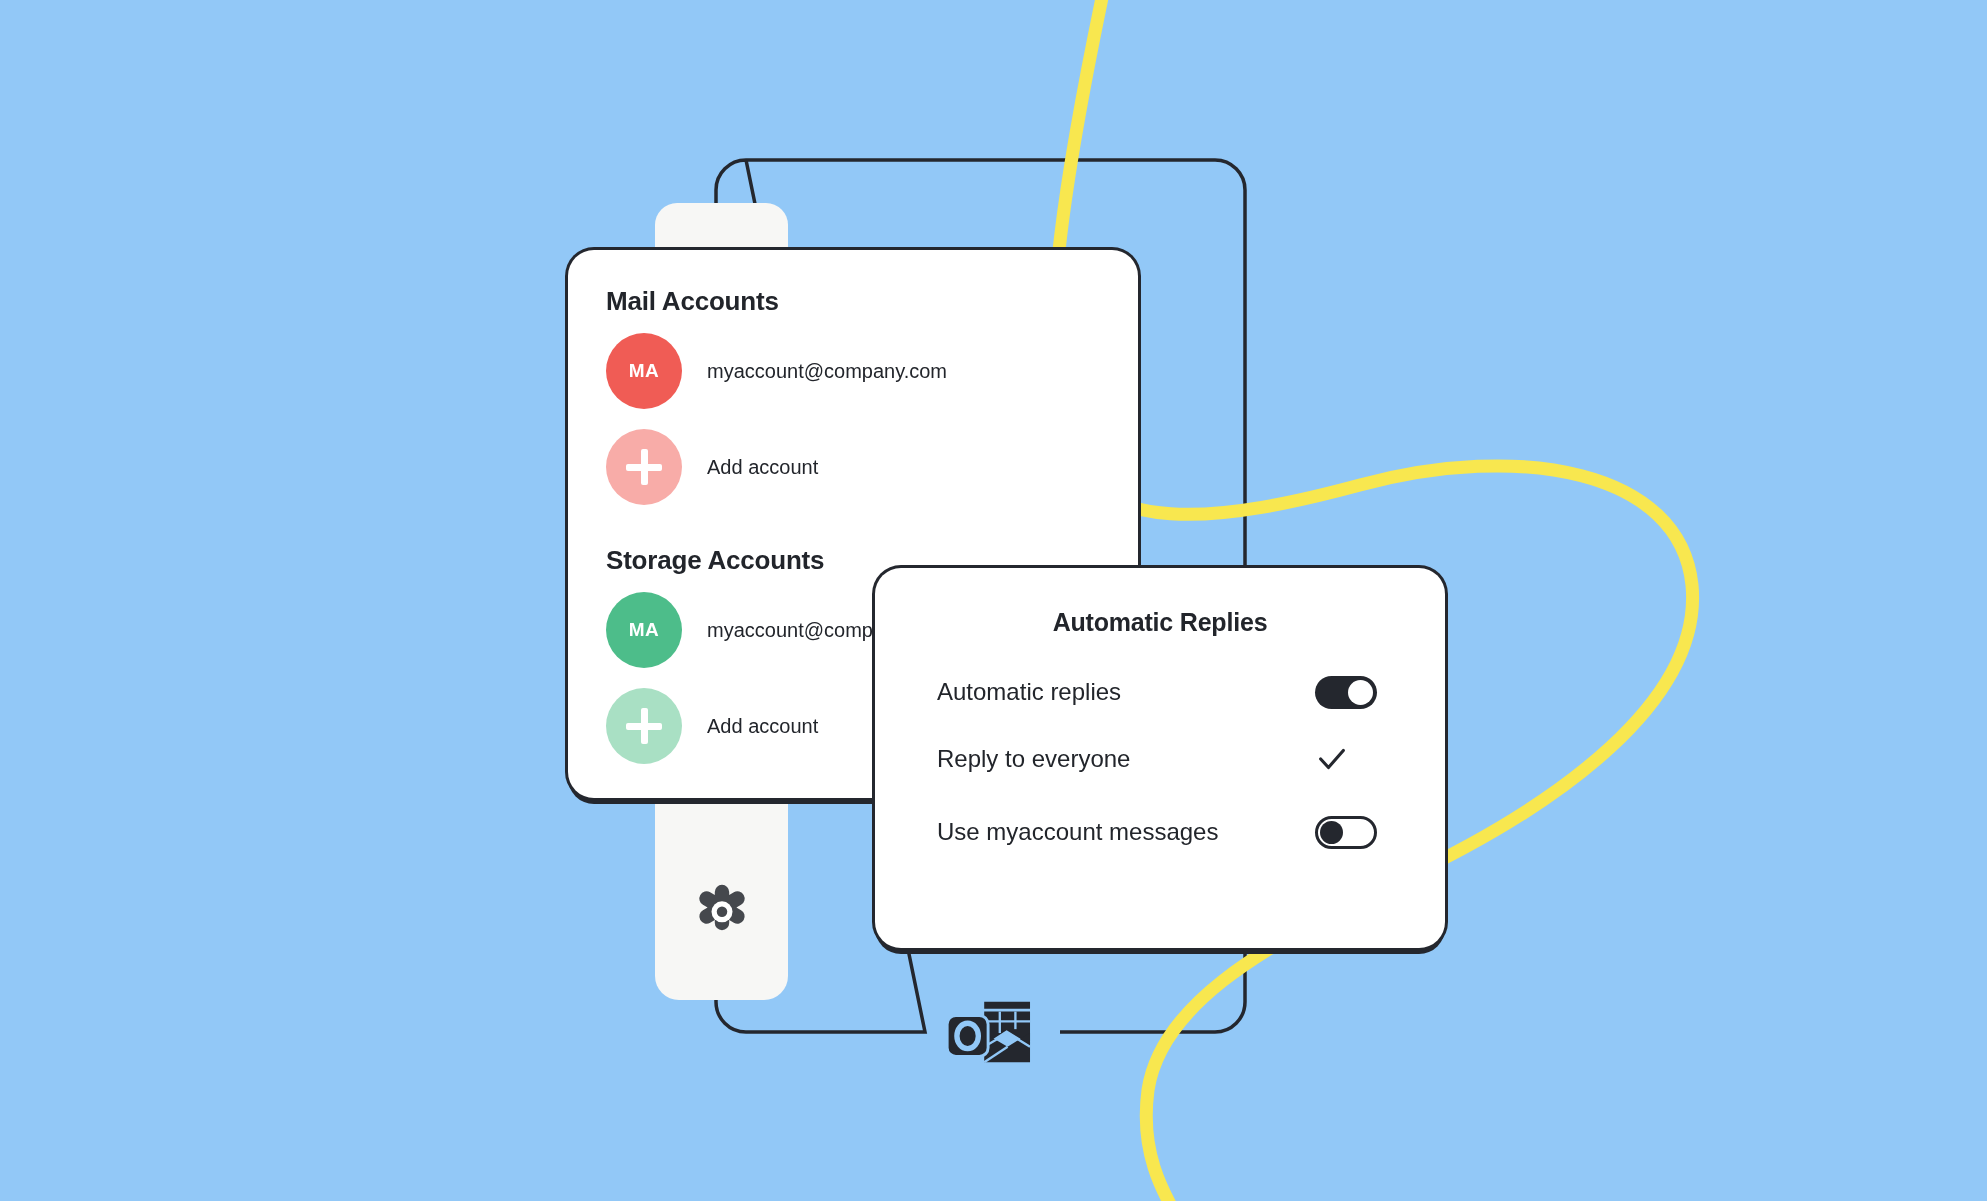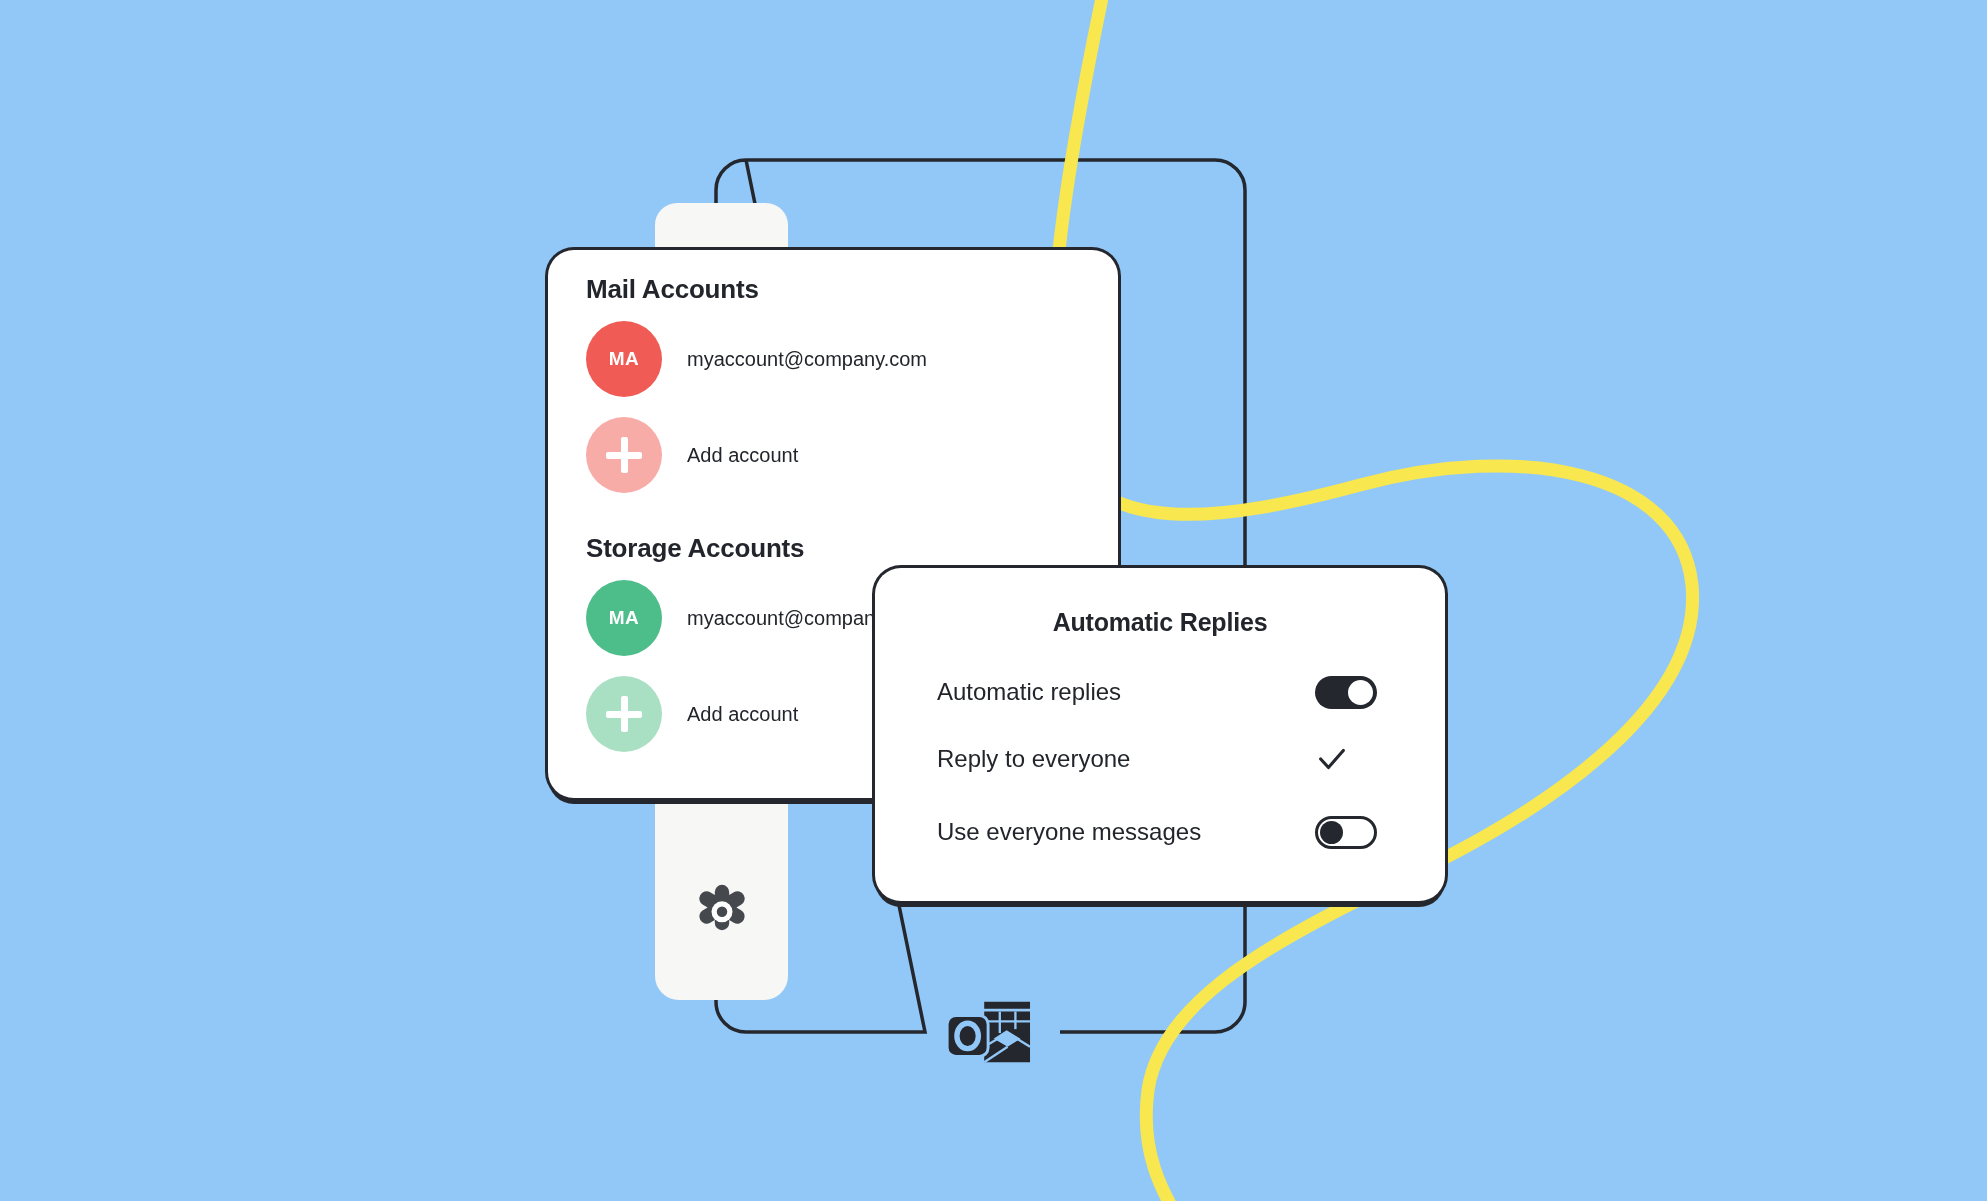--- a/index.html
+++ b/index.html
@@ -63,25 +63,25 @@
     position: absolute;
     background: #ffffff;
     border-radius: 26px;
     box-shadow: 0 6px 0 0 #24272e, 0 0 0 3px #24272e;
     z-index: 5;
     box-sizing: border-box;
   }
 
   
   #accounts-card {
-    left: 548px;
+    left: 568px;
     top: 250px;
     width: 570px;
     height: 548px;
-    padding: 24px 0 0 0;
+    padding: 36px 0 0 0;
   }
   .section-title {
     font-size: 26px;
     font-weight: bold;
     color: #22252b;
     letter-spacing: -0.2px;
     margin: 0 0 6px 38px;
   }
   .section-title.second { margin-top: 30px; }
 
@@ -129,21 +129,21 @@
     font-size: 20px;
     color: #22252b;
     white-space: nowrap;
   }
 
   
   #replies-card {
     left: 875px;
     top: 568px;
     width: 570px;
-    height: 333px;
+    height: 380px;
     padding: 24px 0 0 0;
   }
   .card-title {
     text-align: center;
     font-size: 25px;
     font-weight: bold;
     color: #22252b;
     letter-spacing: -0.2px;
     margin: 16px 0 0 0;
   }
@@ -289,21 +289,21 @@
         <svg class="check-icon" viewBox="0 0 24 24">
           <path d="M4 12 L9.5 18 L20 6" fill="none" stroke="#24272e" stroke-width="2.2" stroke-linecap="round" stroke-linejoin="round"></path>
         </svg>
       </div>
     </div>
 
 
     <div class="spacer-24"></div>
 
     <div class="setting-row">
-      <div class="setting-label">Use everyone messages</div>
+      <div class="setting-label">Use myaccount messages</div>
       <div class="ctrl-slot">
         <div class="toggle off">
           <div class="knob"></div>
         </div>
       </div>
     </div>
   </div>
 
   <svg class="outlook-logo" viewBox="0 0 100 80">
 

